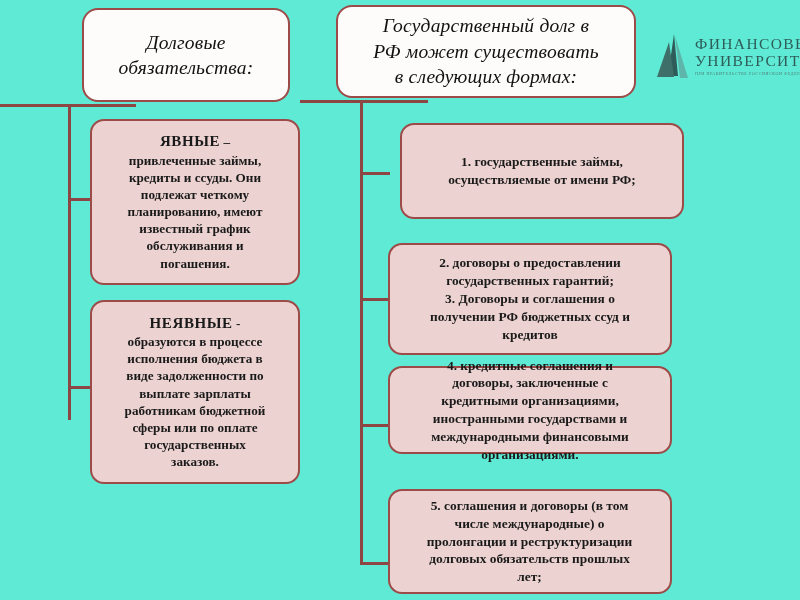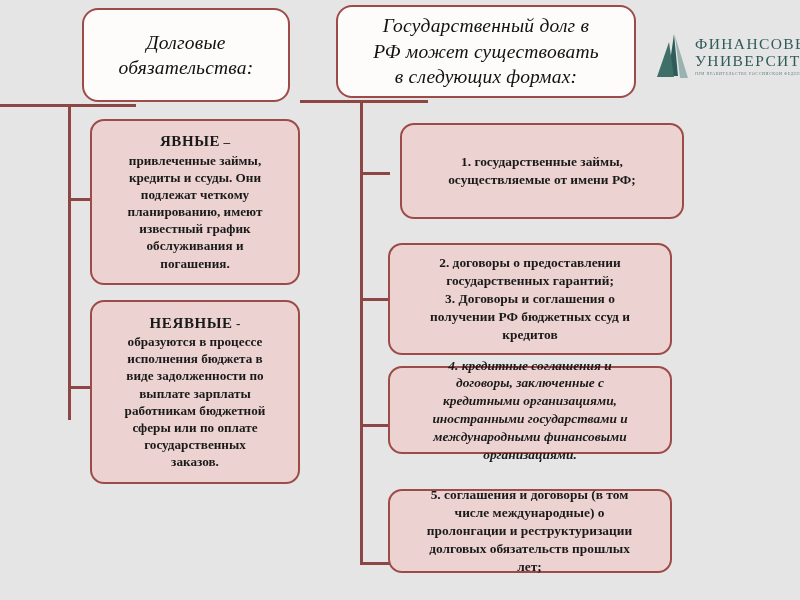--- a/index.html
+++ b/index.html
@@ -9,21 +9,21 @@
     background: #ffffff;
   }
   body {
     font-family: "Liberation Serif", "DejaVu Serif", serif;
     -webkit-font-smoothing: antialiased;
   }
   #slide {
     position: relative;
     width: 800px;
     height: 600px;
-    background: #e5e5e5;
+    background: #5eead4;
     overflow: hidden;
   }
 
   
   .node {
     position: absolute;
     box-sizing: border-box;
     border: 2.5px solid #9d4b48;
     border-radius: 14px;
     display: flex;
@@ -164,30 +164,30 @@
   </div>
 
   <div class="node body-node rnode" style="left:388px; top:243px; width:284px; height:112px;">
     <span class="txt">2. договоры о предоставлении
 государственных гарантий;
 3. Договоры и соглашения о
 получении РФ бюджетных ссуд и
 кредитов</span>
   </div>
 
-  <div class="node body-node rnode" style="left:388px; top:366px; width:284px; height:88px;font-style:italic;">
+  <div class="node body-node rnode" style="left:388px; top:366px; width:284px; height:88px;">
     <span class="txt">4. кредитные соглашения и
 договоры, заключенные с
 кредитными организациями,
 иностранными государствами и
 международными финансовыми
 организациями.</span>
   </div>
 
-  <div class="node body-node rnode" style="left:388px; top:489px; width:284px; height:84px;padding-left:7px;">
+  <div class="node body-node rnode" style="left:388px; top:489px; width:284px; height:105px;padding-left:7px;">
     <span class="txt">5. соглашения и договоры (в том
 числе международные) о
 пролонгации и реструктуризации
 долговых обязательств прошлых
 лет;</span>
   </div>
 
   <div class="logo" style="left:655px; top:32px;">
     <div class="logo-mark">
       <svg width="34" height="48" viewBox="0 0 34 48" aria-hidden="true">

